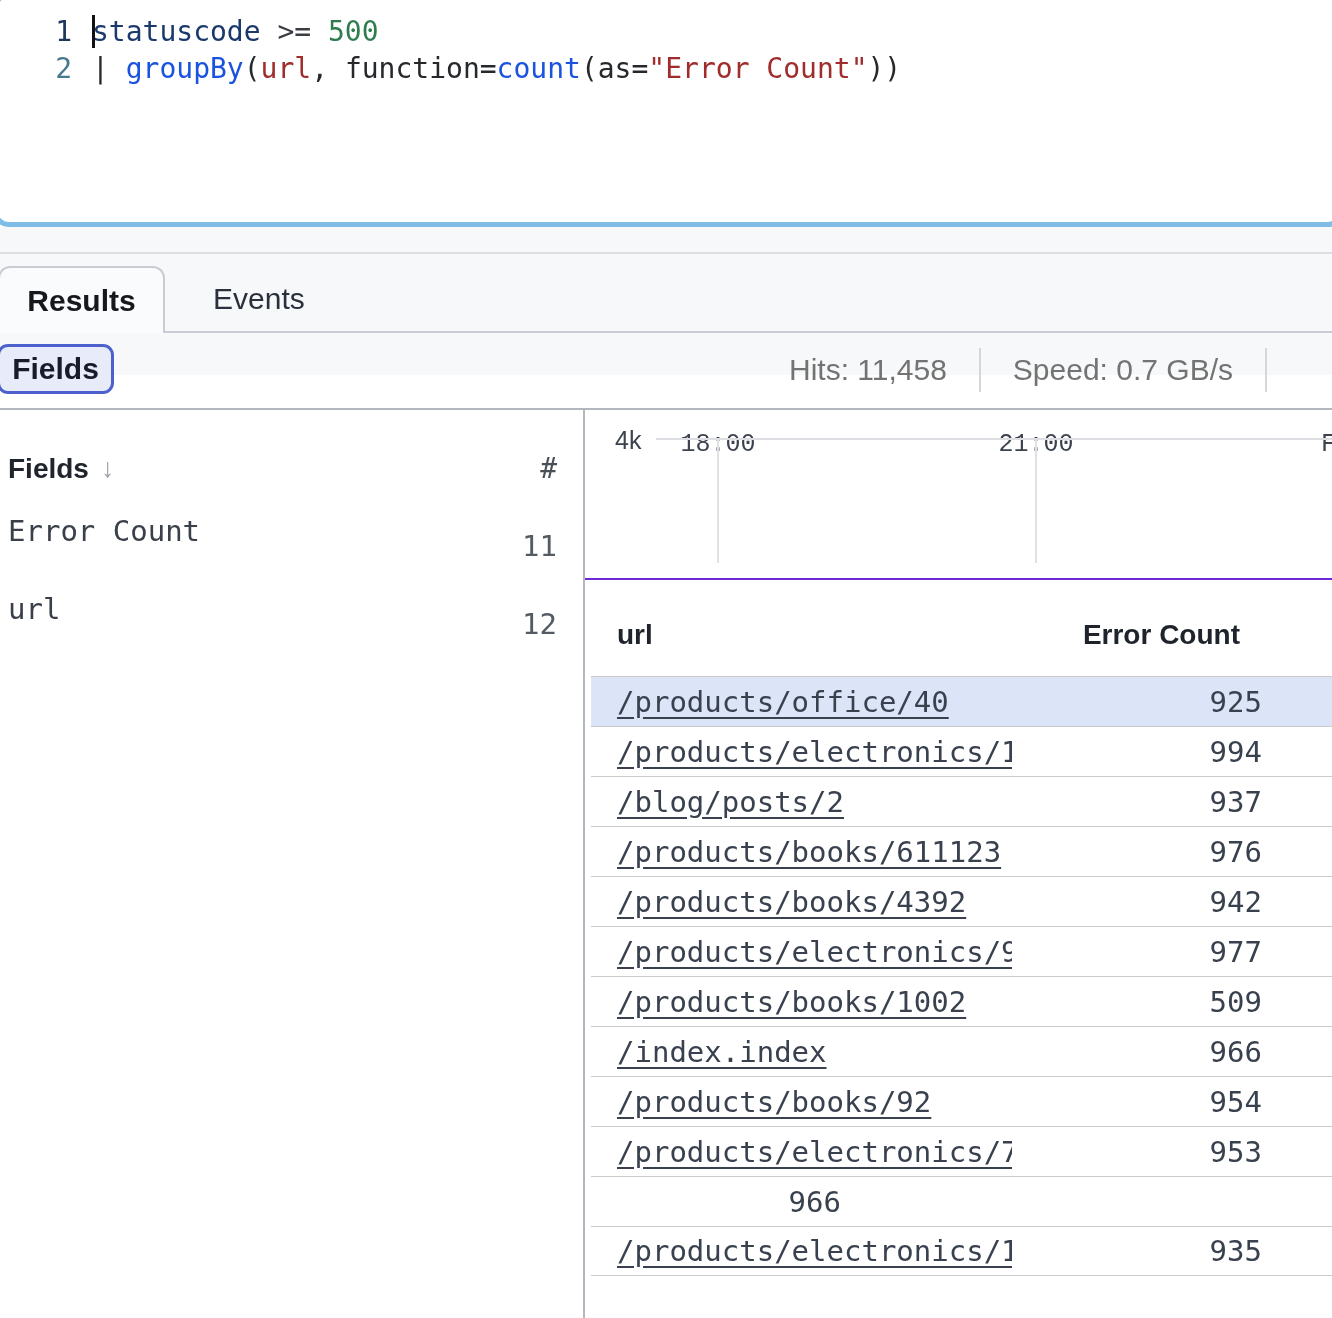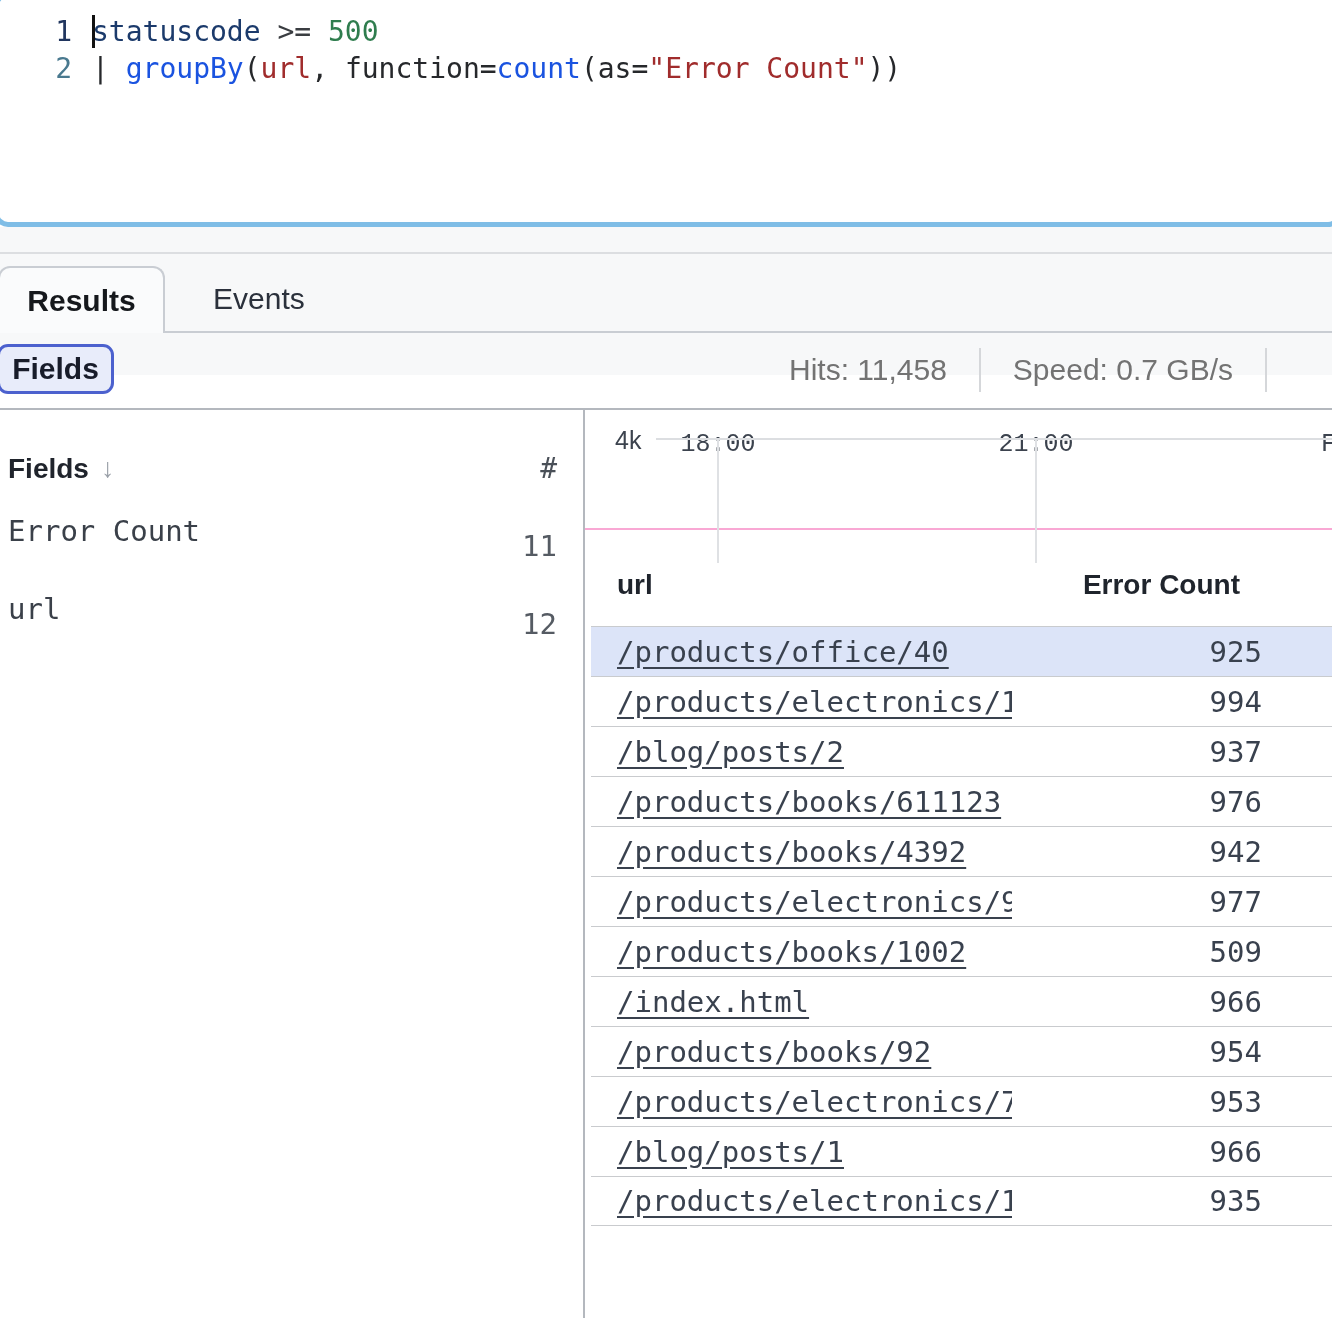--- a/index.html
+++ b/index.html
@@ -81,21 +81,21 @@
     display:flex; align-items:center; padding:0 26px 0 8px; margin-top:14px;
     font-family:"DejaVu Sans Mono", monospace; font-size:29px; color:#3a4049;
     line-height:34px;
   }
   .fp-count { margin-left:auto; color:#555b63;margin-top:30px; }
 
   
   .right-panel { position:absolute; left:585px; top:410px; right:0; bottom:0; background:#fff; overflow:hidden; }
 
   
-  .chart { position:relative; height:120px; border-bottom:2px solid #f9a8d4; }
+  .chart { position:relative; height:170px; border-bottom:2px solid #6d28d9; }
   .y-tick { position:absolute; left:30px; top:16px; width:22px; text-align:right; font-size:25px; color:#3c434e; }
   .x-tick { position:absolute; top:20px; transform:translateX(-50%); font-size:25px; color:#3c434e;font-family:Liberation Mono, monospace; }
   .x-tick.t1 { left:133px; }
   .x-tick.t2 { left:451px; }
   .x-tick.t3 { left:auto; right:-4px; transform:none; }
   .grid-h { position:absolute; left:71px; right:0; top:28px; height:2px; background:#dcdee1; }
   .grid-v { position:absolute; top:28px; width:2px; height:125px; background:#dfe1e4; }
   .grid-v.v1 { left:132px; }
   .grid-v.v2 { left:450px; }
 
@@ -212,33 +212,32 @@
       </div>
       <div class="trow">
         <span class="td-url"><span class="url-text">/products/electronics/9211</span></span>
         <span class="td-count">977</span>
       </div>
       <div class="trow">
         <span class="td-url"><span class="url-text">/products/books/1002</span></span>
         <span class="td-count">509</span>
       </div>
       <div class="trow">
-        <span class="td-url"><span class="url-text">/index.html</span></span>
+        <span class="td-url"><span class="url-text">/index.index</span></span>
         <span class="td-count">966</span>
       </div>
       <div class="trow">
         <span class="td-url"><span class="url-text">/products/books/92</span></span>
         <span class="td-count">954</span>
       </div>
       <div class="trow">
         <span class="td-url"><span class="url-text">/products/electronics/7</span></span>
         <span class="td-count">953</span>
       </div>
       <div class="trow">
-        <span class="td-url"><span class="url-text">/blog/posts/1</span></span>
         <span class="td-count">966</span>
       </div>
       <div class="trow">
         <span class="td-url"><span class="url-text">/products/electronics/102</span></span>
         <span class="td-count">935</span>
       </div>
     </div>
   </div>
 
 </div>

